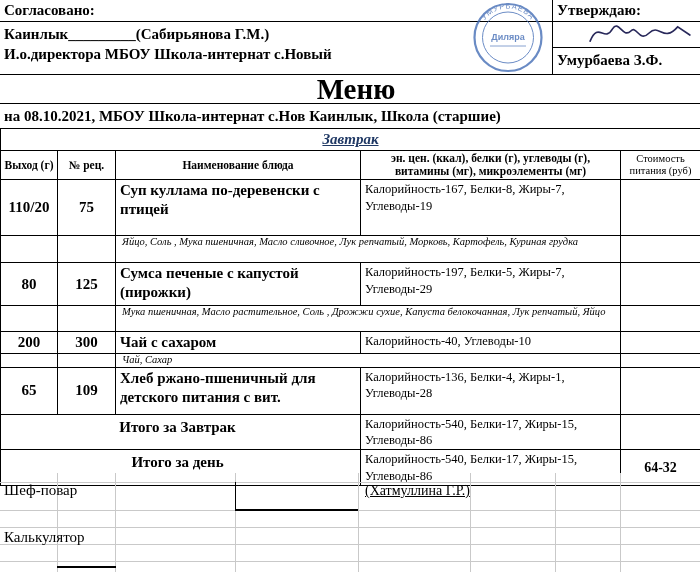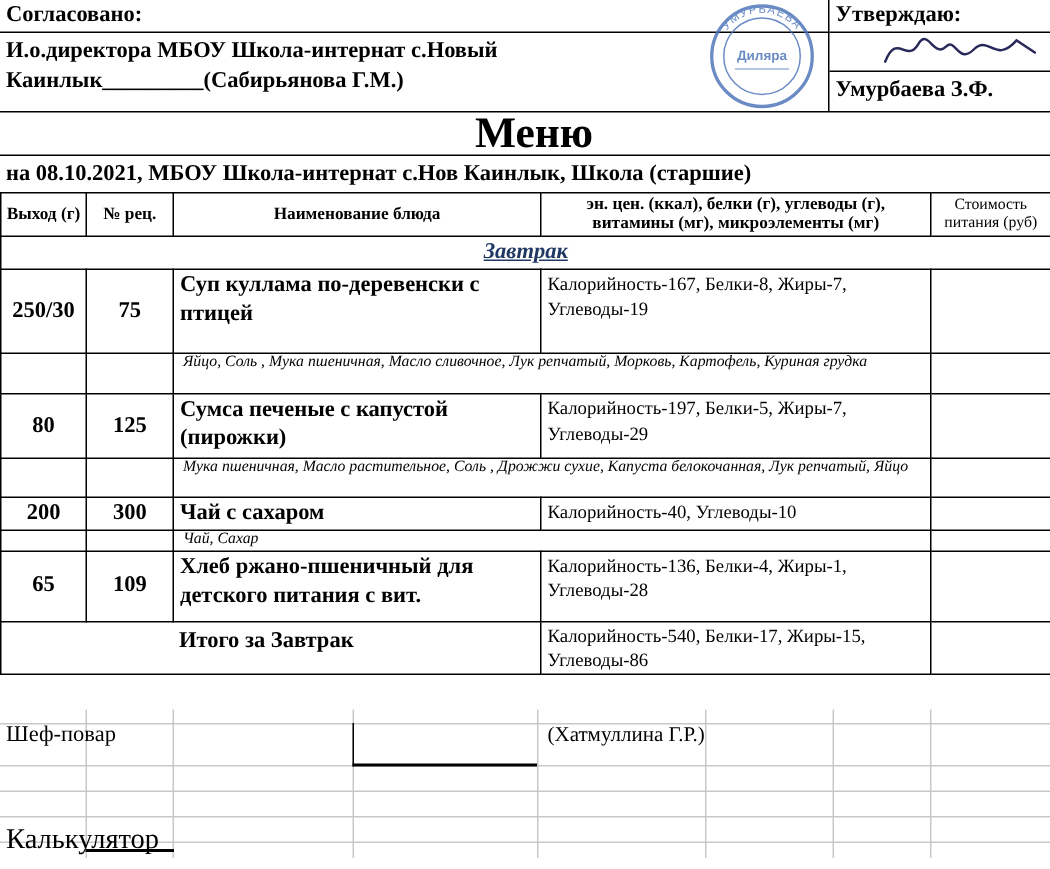--- a/index.html
+++ b/index.html
@@ -62,35 +62,35 @@
       linear-gradient(var(--grid,#cccccc),var(--grid,#cccccc));
     background-size:
       1px 99px, 1px 99px, 1px 99px, 1px 99px, 1px 99px, 1px 99px, 1px 99px,
       700px 1px, 700px 1px, 700px 1px, 700px 1px, 700px 1px;
     background-position:
       57px 0, 115px 0, 235px 0, 358px 0, 470px 0, 555px 0, 620px 0,
       0 9px, 0 37px, 0 54px, 0 71px, 0 88px;
   }
   .chef-label { position:absolute; left:4px; top:9px; font-size:15px; }
   .sigline { position:absolute; left:235px; top:9px; width:123px; height:29px; border-left:1px solid #000; border-bottom:2px solid #000; }
-  .chef-name { position:absolute; left:365px; top:10px; font-size:14px; }
-  .calc-label { position:absolute; left:4px; top:56px; font-size:19px;margin-top:20px; }
+  .chef-name { position:absolute; left:365px; top:10px; font-size:14px;text-decoration:underline; }
+  .calc-label { position:absolute; left:4px; top:56px; font-size:15px; }
   .fbottom { position:absolute; left:57px; top:93px; width:59px; border-top:2px solid #000; }
 </style>
 </head>
 <body>
 
 <div class="page">
 
   <div class="tophdr">
     <div class="th-left">
       <div class="th-agreed">Согласовано:</div>
       <div class="th-director">
+        <div>Каинлык_________(Сабирьянова Г.М.)</div>
         <div>И.о.директора МБОУ Школа-интернат с.Новый</div>
-        <div>Каинлык_________(Сабирьянова Г.М.)</div>
       </div>
     </div>
     <div class="th-right">
       <div class="th-approve">Утверждаю:</div>
       <div class="th-sign">
         <svg class="sig" viewBox="0 0 110 40">
           <path d="M6 28 C 14 8, 20 30, 28 16 C 34 6, 38 26, 46 18 C 52 12, 54 30, 64 20 C 74 10, 78 30, 92 14 L 104 22"></path>
         </svg>
       </div>
       <div class="th-name">Умурбаева З.Ф.</div>
@@ -112,33 +112,33 @@
 
   <table class="menu">
     <colgroup>
       <col style="width:57px">
         <col style="width:58px">
         <col style="width:245px">
         <col style="width:260px">
         <col style="width:80px">
     </colgroup>
     <tbody>
+      <tr style="height:22px">
+        <td class="section-cell" colspan="5">Завтрак</td>
+      </tr>
       <tr style="height:29px">
         <td class="hc">Выход (г)</td>
         <td class="hc">№ рец.</td>
         <td class="hc">Наименование блюда</td>
         <td class="hc">эн. цен. (ккал), белки (г), углеводы (г), витамины (мг), микроэлементы (мг)</td>
         <td class="hc hc-cost">Стоимость питания (руб)</td>
       </tr>
-      <tr style="height:22px">
-        <td class="section-cell" colspan="5">Завтрак</td>
-      </tr>
 
       <tr style="height:56px">
-        <td class="out">250/30</td>
+        <td class="out">110/20</td>
         <td class="rec">75</td>
         <td class="dish">Суп куллама по-деревенски с птицей</td>
         <td class="nutr">Калорийность-167, Белки-8, Жиры-7, Углеводы-19</td>
         <td class="cost"></td>
       </tr>
       <tr style="height:27px">
         <td></td>
         <td></td>
         <td class="ingr" colspan="2">Яйцо, Соль , Мука пшеничная, Масло сливочное, Лук репчатый, Морковь, Картофель, Куриная грудка</td>
         <td></td>
@@ -177,20 +177,25 @@
         <td class="rec">109</td>
         <td class="dish">Хлеб ржано-пшеничный для детского питания с вит.</td>
         <td class="nutr">Калорийность-136, Белки-4, Жиры-1, Углеводы-28</td>
         <td class="cost"></td>
       </tr>
 
       <tr style="height:35px">
         <td class="total-label" colspan="3">Итого за Завтрак</td>
         <td class="nutr">Калорийность-540, Белки-17, Жиры-15, Углеводы-86</td>
         <td class="cost"></td>
+      </tr>
+      <tr style="height:35px">
+        <td class="total-label" colspan="3">Итого за день</td>
+        <td class="nutr">Калорийность-540, Белки-17, Жиры-15, Углеводы-86</td>
+        <td class="cost">64-32</td>
       </tr>
     </tbody>
   </table>
 
   <div class="footer">
     <div class="chef-label">Шеф-повар</div>
     <div class="sigline"></div>
     <div class="chef-name">(Хатмуллина Г.Р.)</div>
     <div class="calc-label">Калькулятор</div>
     <div class="fbottom"></div>

